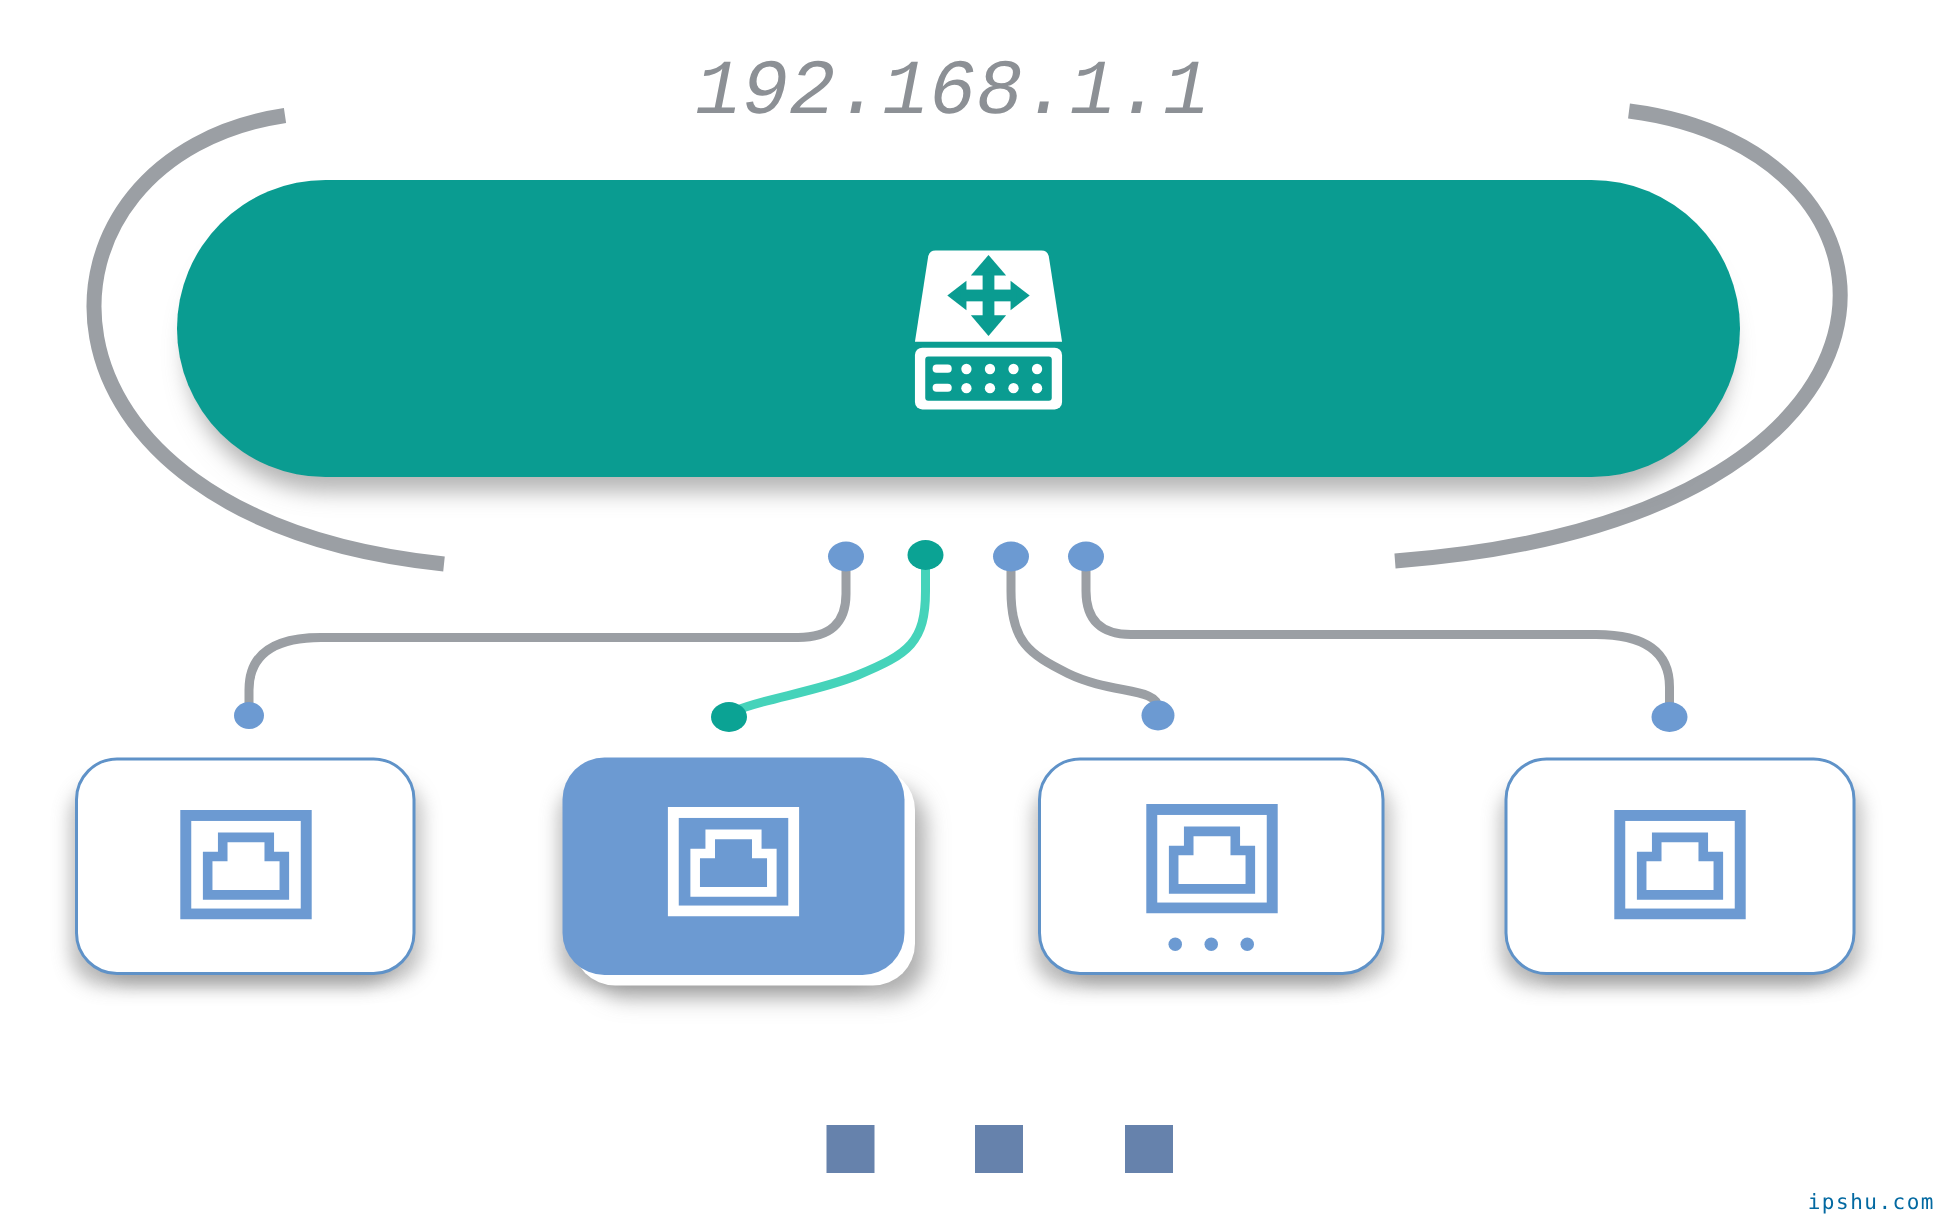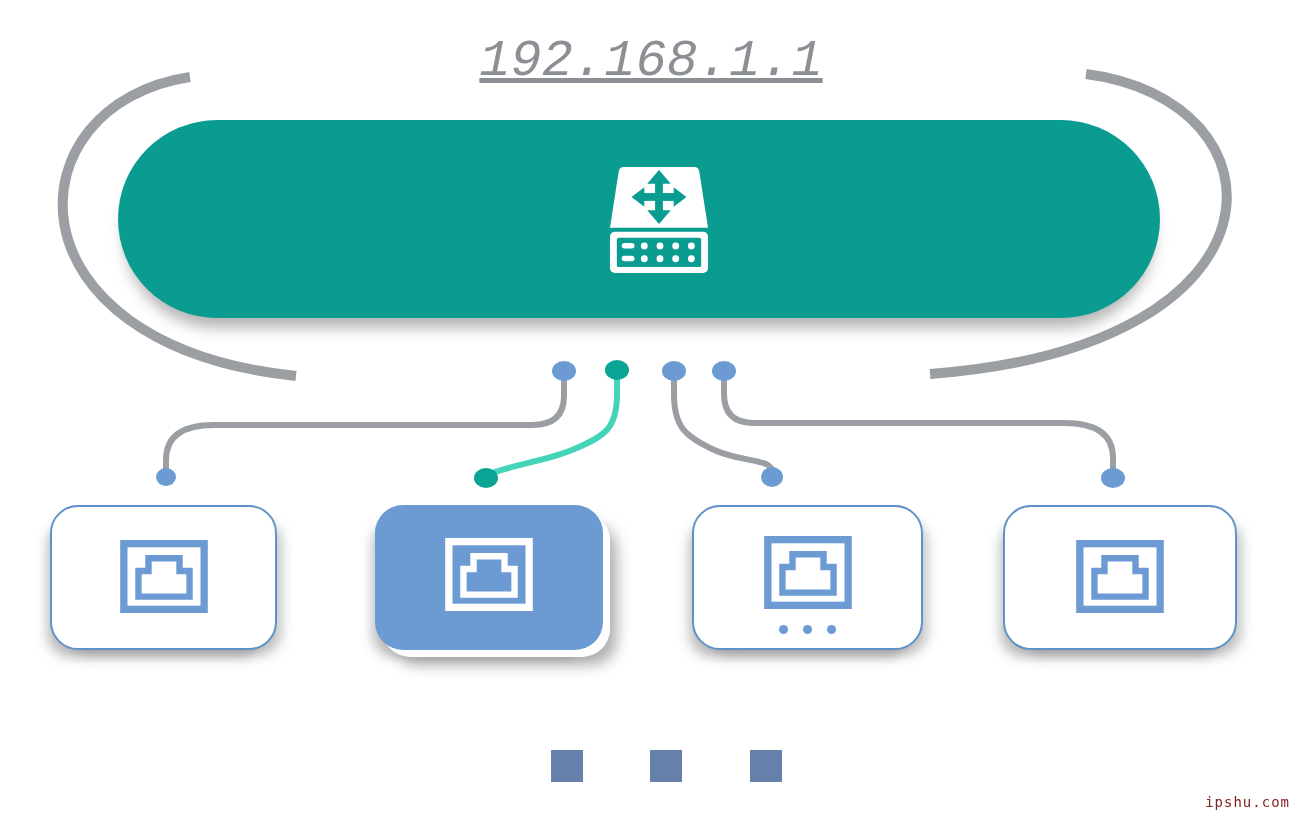--- a/index.html
+++ b/index.html
@@ -1,21 +1,21 @@
 <!DOCTYPE html>
 <html><head>
 <meta charset="utf-8">
 <style>
   html,body{margin:0;padding:0;background:#ffffff;}
   #canvas{
     position:relative;width:1300px;height:820px;background:#ffffff;
     overflow:hidden;font-family:"Liberation Mono","DejaVu Sans Mono",monospace;
   }
   .ip-text{position:absolute;line-height:1;font-style:italic;white-space:nowrap;text-align:center;}
-  #router-ip{top:36px;left:16px;width:1270px;font-size:52px;color:#8C9095;text-decoration:underline;}
+  #router-ip{top:36px;left:0;width:1270px;font-size:52px;color:#8C9095;}
   #device-ip{top:686px;left:66px;width:1234px;font-size:56px;color:#1C1C1C;}
   #overlay{position:absolute;left:0;top:0;width:1300px;height:820px;}
   #router-pill{
     position:absolute;left:118px;top:120px;width:1042px;height:198px;
     background:#0A9C91;border-radius:99px;
     box-shadow:0 16px 14px -6px rgba(110,110,110,0.5);
   }
   #switch-icon-wrap{position:absolute;left:608px;top:166px;width:102px;height:110px;}
   .port-box{
     position:absolute;top:505px;height:145px;background:#ffffff;
@@ -38,21 +38,21 @@
     position:absolute;left:0;right:0;bottom:14px;display:flex;justify-content:center;gap:15px;
   }
   .ellipsis span{width:9px;height:9px;border-radius:50%;background:#6C9AD2;display:block;}
   .footer-squares{position:absolute;top:750px;left:0;width:1300px;height:32px;}
   .footer-squares .sq{position:absolute;top:0;width:32px;height:32px;background:#6682AC;}
   #footer-square-1{left:551px;}
   #footer-square-2{left:650px;}
   #footer-square-3{left:750px;}
   #watermark{
     position:absolute;right:10px;bottom:10px;font-size:14px;letter-spacing:1px;
-    color:#7f1d1d;font-family:"DejaVu Sans Mono",monospace;
+    color:#0369a1;font-family:"DejaVu Sans Mono",monospace;
   }
 </style>
 </head>
 <body>
 
 <div id="canvas">
 
   <svg width="0" height="0" style="position:absolute" aria-hidden="true">
     <defs>
       <g id="eth-port">

